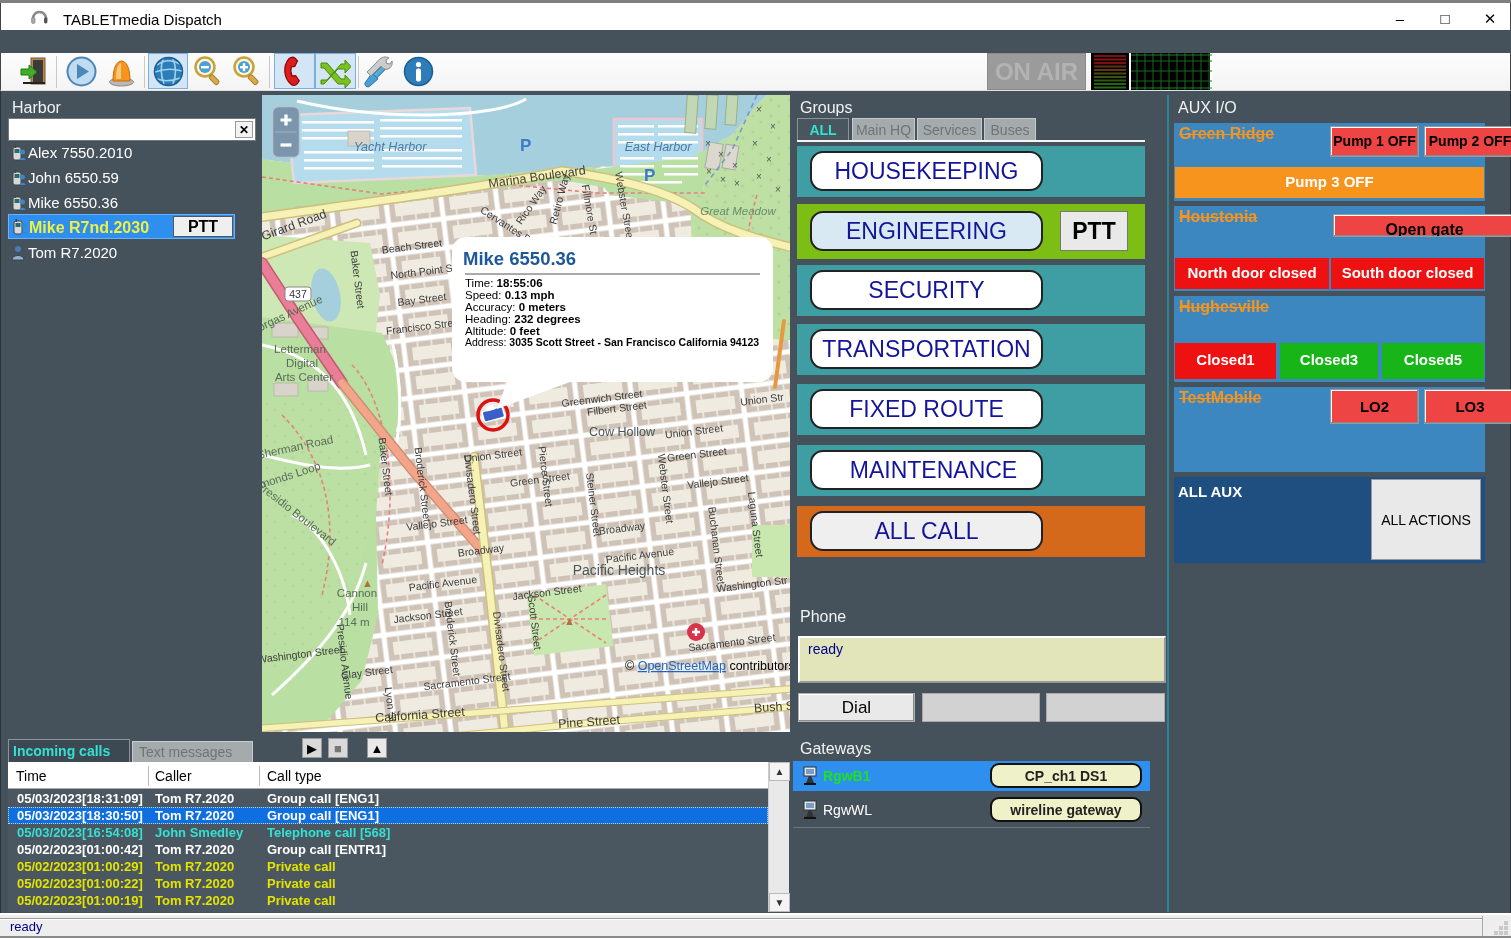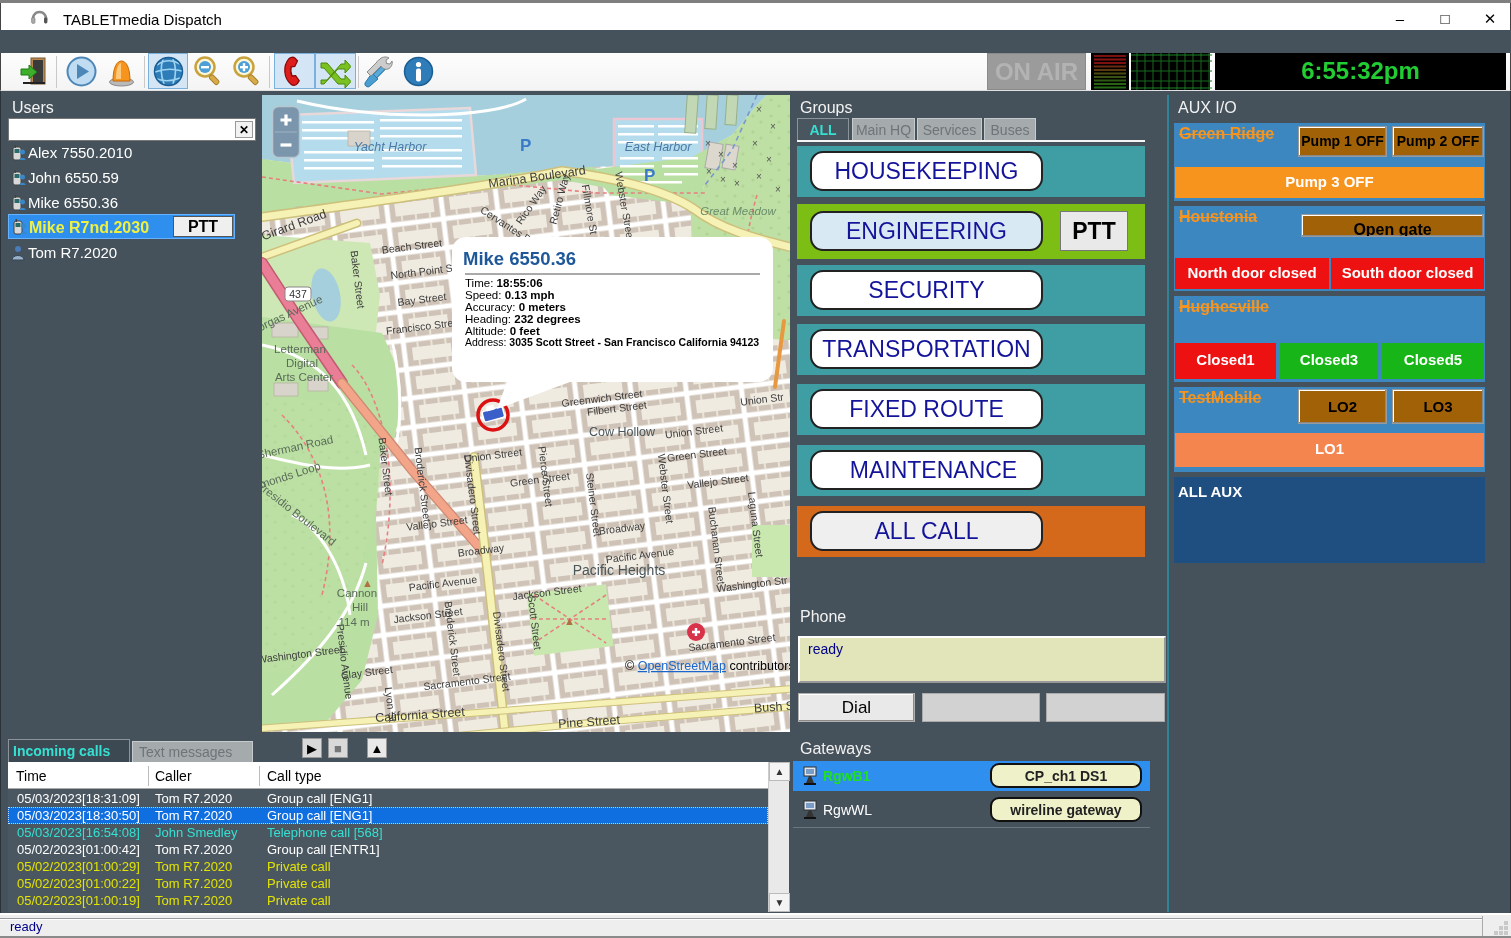--- a/index.html
+++ b/index.html
@@ -30,21 +30,21 @@
 #usel{left:8px;top:214px;width:227px;height:25px;background:#2e8fef;border:1px solid #66b2ff;}
 #usel .uname{color:#f0f040;font-weight:bold;}
 #pttU{position:absolute;left:164px;top:1px;width:60px;height:21px;background:#efefef;border:1px solid #555;color:#000;font-weight:bold;font-size:16px;text-align:center;line-height:20px;}
 
 .tab1{left:8px;top:739px;width:122px;height:23px;background:#3c4953;border:1px solid #8a9499;border-bottom:none;color:#35e0d2;font-weight:bold;font-size:14px;padding:3px 0 0 4px;}
 .tab2{left:132px;top:741px;width:121px;height:21px;background:#a5abad;border:1px solid #c6cbcd;border-bottom:none;color:#6e7477;font-size:14px;padding:2px 0 0 6px;}
 .mbtn{position:absolute;top:738px;width:20px;height:20px;background:#d9d9d9;border:1px solid #999;text-align:center;font-size:13px;line-height:19px;color:#000;}
 #ictable{left:8px;top:762px;width:781px;height:150px;background:#4a5761;}
 #icthead{left:8px;top:762px;width:760px;height:27px;background:#fff;border-bottom:1px solid #aaa;padding-left:20px;}
 #icthead div{position:absolute;top:6px;font-size:14px;color:#000;}
-.icrow{position:absolute;left:8px;width:760px;height:17px;font-size:13px;}
+.icrow{position:absolute;left:8px;width:760px;height:17px;font-size:13px;font-weight:bold;}
 .icrow div{position:absolute;top:1px;}
 .ic-c1{left:9px;} .ic-c2{left:147px;} .ic-c3{left:259px;}
 #icscroll{left:768px;top:762px;width:21px;height:150px;background:#e9e9e9;border-left:1px solid #ccc;}
 .scrbtn{position:absolute;left:0;width:21px;height:19px;background:#f4f4f4;border:1px solid #bbb;color:#333;font-size:10px;text-align:center;line-height:18px;}
 
 #groups-head{left:800px;top:99px;}
 .gtab{position:absolute;top:118px;height:23px;font-size:14px;padding-top:3px;text-align:center;}
 .gstrip{position:absolute;left:797px;width:348px;background:#3e9ea4;}
 .gbtn{position:absolute;left:13px;background:#fff;border:2px solid #222;border-radius:13px;width:233px;height:40px;color:#14149b;font-size:23px;text-align:center;line-height:37px;}
 .pttG{position:absolute;left:263px;top:7px;width:68px;height:40px;background:#e9e9e9;border:1px solid #777;color:#000;font-weight:bold;font-size:23px;text-align:center;line-height:38px;}
@@ -56,21 +56,21 @@
 
 #gw-head{left:800px;top:740px;}
 .gwrow{position:absolute;left:793px;width:357px;height:30px;}
 .gwbtn{position:absolute;left:197px;top:2px;width:152px;height:25px;background:#eff2c8;border:2px solid #111;border-radius:9px;text-align:center;font-weight:bold;font-size:14px;color:#222;line-height:22px;}
 #gwsep{left:793px;top:827px;width:357px;height:1px;background:#6b767e;}
 
 #aux-head{left:1178px;top:99px;}
 .auxsec{position:absolute;left:1174px;width:311px;background:#3d87c0;}
 .auxlbl{position:absolute;left:5px;top:2px;color:#f7941d;font-weight:bold;font-size:16px;text-decoration:line-through;}
 .auxbtn{position:absolute;text-align:center;font-weight:bold;font-size:15px;white-space:nowrap;overflow:hidden;}
-.bgray{background:#a16207;border:1px solid #9a9a9a;box-shadow:inset -1px -1px 0 #888,inset 1px 1px 0 #fff;color:#000;}
+.bgray{background:#ef4444;border:1px solid #9a9a9a;box-shadow:inset -1px -1px 0 #888,inset 1px 1px 0 #fff;color:#000;margin-left:32px;}
 .bred{background:#ee1111;color:#fff;}
 .bgreen{background:#17b517;color:#fff;}
 #allaux{left:1174px;top:477px;width:311px;height:86px;background:#1f4e80;}
 #allaux span{position:absolute;left:4px;top:6px;color:#fff;font-weight:bold;font-size:15px;}
 #allactions{position:absolute;left:197px;top:2px;width:110px;height:81px;background:#e9e9e9;border:1px solid #999;color:#000;font-size:14px;text-align:center;line-height:80px;}
 #auxline{left:1167px;top:95px;width:2px;height:817px;background:#2f8396;}
 </style></head><body>
 <div class="abs" id="topline"></div>
 <div class="abs" id="titlebar">
  <svg class="abs" style="left:29px;top:5px" width="19" height="19" viewBox="0 0 19 19">
@@ -179,25 +179,24 @@
           <rect x="3" y="33.5" width="32" height="2" fill="#256a14"></rect>
    </g>
   </svg>
  </div>
  <div class="abs" id="scope" style="left:1130px;top:0px;width:81px;height:37px;background:#000;border-right:2px solid #fff;">
   <svg width="81" height="37">
    <path d="M0 8 H81 M0 18 H81 M0 28 H81 M6 0 V37 M14 0 V37 M22 0 V37 M30 0 V37 M38 0 V37 M46 0 V37 M54 0 V37 M62 0 V37 M70 0 V37 M78 0 V37" stroke="#17691f" stroke-width="1"></path>
    <path d="M0 2 H81 M0 35 H81" stroke="#1e8427" stroke-width="1.2"></path>
   </svg>
  </div>
- <div class="abs" style="left:1214px;top:0px;width:291px;height:37px;background:#000;color:#22cc33;font-weight:bold;font-size:24px;text-align:center;line-height:36px;">6:55:32pm</div>
 </div>
 <div class="abs" id="main"></div>
 
-<div class="abs phead" id="users-head">Users</div>
+<div class="abs phead" id="users-head">Harbor</div>
 <div class="abs" id="usearch">
     <div class="x">✕</div>
   </div>
 <div class="urow" style="top:140px;width:250px;">
     <svg class="uicon" viewBox="0 0 17 17">
       <rect x="3" y="3" width="8" height="13" rx="2" fill="#d8d8d8" stroke="#444"></rect>
       <rect x="4.5" y="1" width="1.5" height="3" fill="#444"></rect>
       <rect x="4.5" y="5" width="5" height="4" fill="#2a6a6a"></rect>
       <circle cx="12.5" cy="8" r="2.5" fill="#3a87c8"></circle>
       <path d="M9.5 16 c0-3 6-3 6 0 z" fill="#3a87c8"></path>
@@ -633,24 +632,24 @@
 <div class="auxsec" style="top:296px;height:86px;">
   <span class="auxlbl">Hughesville</span>
   <div class="auxbtn bred" style="left:1px;top:47px;width:101px;height:36px;line-height:34px;">Closed1</div>
   <div class="auxbtn bgreen" style="left:106px;top:47px;width:98px;height:36px;line-height:34px;">Closed3</div>
   <div class="auxbtn bgreen" style="left:208px;top:47px;width:102px;height:36px;line-height:34px;">Closed5</div>
 </div>
 <div class="auxsec" style="top:387px;height:85px;">
   <span class="auxlbl">TestMobile</span>
   <div class="auxbtn bgray" style="left:124px;top:2px;width:89px;height:35px;line-height:33px;">LO2</div>
   <div class="auxbtn bgray" style="left:218px;top:2px;width:92px;height:35px;line-height:33px;">LO3</div>
-  <div class="auxbtn" style="left:1px;top:46px;width:309px;height:34px;background:#f5854f;color:#fff;line-height:32px;">LO1</div>
 </div>
 <div class="abs" id="allaux">
     <span>ALL AUX</span>
+    <div id="allactions">ALL ACTIONS</div>
   </div>
 
 <div class="abs" id="statusbar">
     <span>ready</span>
  <div class="abs" style="left:0;top:3px;width:1482px;height:1px;background:#9a9a9a;"></div>
  <div class="abs" style="left:0;top:4px;width:1482px;height:1px;background:#fff;"></div>
  <div class="abs" style="left:1482px;top:1px;width:1px;height:22px;background:#aaa;"></div>
  <svg class="abs" style="left:1494px;top:6px" width="15" height="15">
       <g fill="#c9c9c9">
         <rect x="10" y="0" width="4" height="4"></rect>

